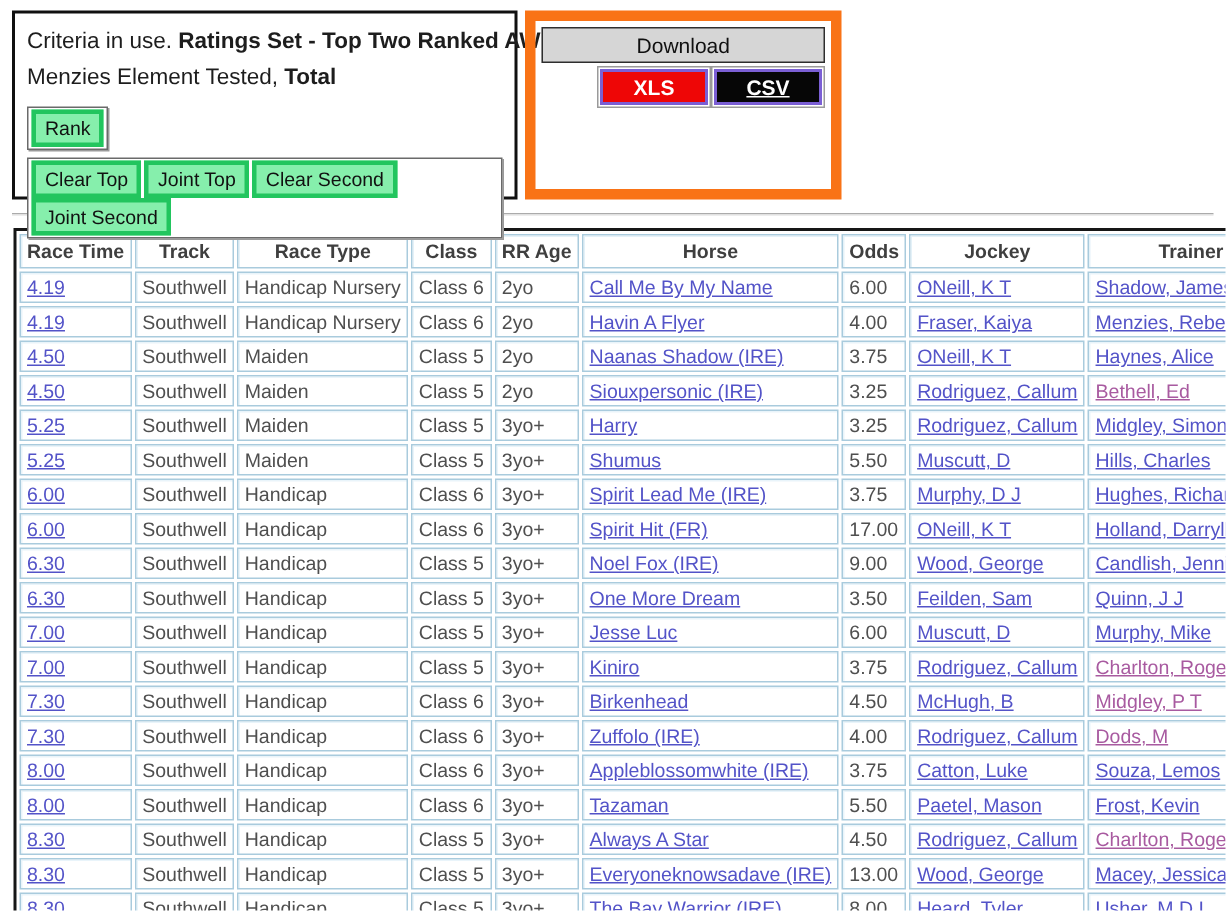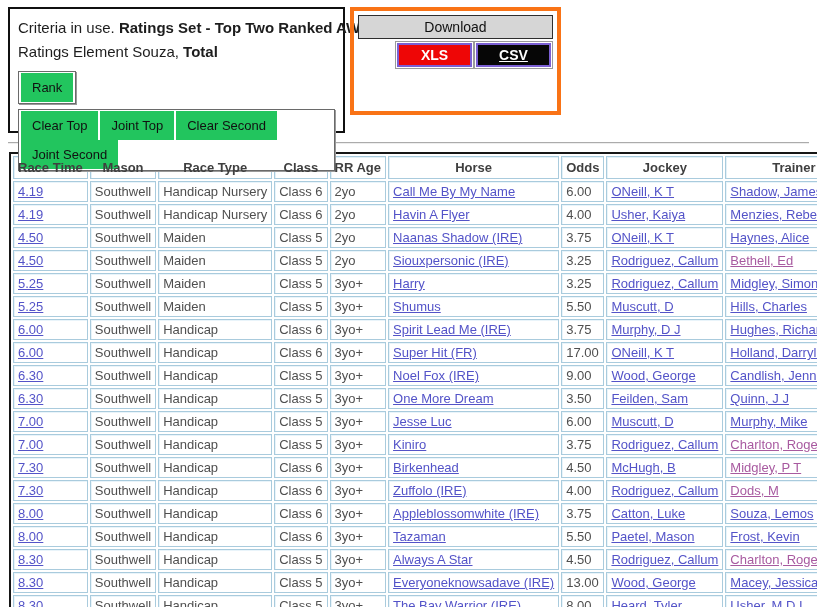--- a/index.html
+++ b/index.html
@@ -17,26 +17,26 @@
   }
   .criteria-line { margin:3px 0; font-size:15px; color:#1d1d1d; line-height:21px; white-space:nowrap; }
   .btn-wrap {
     display:inline-block; border:1px solid #6a6a6a; background:#fff;
     padding:1px; box-shadow:1px 1px 0 #9a9a9a;
   }
   .rank-row { margin-top:9px; }
   .group-row { margin-top:5px; }
   .beige-btn {
     font-family:inherit; font-size:13px; color:#111;
-    background:#22c55e; border:5px solid #22c55e;
+    background:#86efac; border:3px solid #22c55e;
     padding:2px 6px; margin:0 1px; cursor:pointer; line-height:15px;
   }
   .download-box {
-    width:211px; height:108px; box-sizing:border-box;
-    border:4px solid #f97316; padding:3px;
+    width:211px; height:126px; box-sizing:border-box;
+    border:7px solid #f97316; padding:3px;
   }
   .download-title {
     background:#d6d6d6; border:1px solid #2e2e2e; color:#101010;
     text-align:center; font-size:14px; padding:3px 0; margin:1px;
   }
   .dl-buttons { display:flex; gap:0; margin:2px 1px 0 1px;padding-left:37px; }
   .dl-wrap { flex:1; border:1px solid #9a9a9a; background:#fff; padding:1px; }
   .dl-btn {
     display:block; width:100%; box-sizing:border-box;
     font-family:inherit; font-weight:bold; font-size:14px; color:#fff;
@@ -69,21 +69,21 @@
   a.lnk { color:#5353c8; text-decoration:underline; }
   a.lnk.visited { color:#a85aa0;text-align:center; }
 </style>
 </head>
 <body>
 
 <div class="top-section">
 
   <div class="criteria-box">
     <div class="criteria-line"><span>Criteria in use. </span><b>Ratings Set - Top Two Ranked AW</b></div>
-    <div class="criteria-line"><span>Ratings Element Souza, </span><b>Total</b></div>
+    <div class="criteria-line"><span>Menzies Element Tested, </span><b>Total</b></div>
     <div class="rank-row">
       <span class="btn-wrap"><button class="beige-btn">Rank</button></span>
     </div>
     <div class="group-row">
       <span class="btn-wrap"><button class="beige-btn">Clear Top</button><button class="beige-btn">Joint Top</button><button class="beige-btn">Clear Second</button><button class="beige-btn">Joint Second</button></span>
     </div>
   </div>
 
   <div class="download-box">
     <div class="download-title">Download</div>
@@ -109,21 +109,21 @@
       <col style="width:44px">
       <col style="width:43px">
     <col style="width:147px">
       <col style="width:31px">
       <col style="width:102px">
       <col style="width:119px">
   </colgroup>
   <thead>
     <tr>
       <th>Race Time</th>
-      <th>Mason</th>
+      <th>Track</th>
       <th>Race Type</th>
       <th>Class</th>
       <th>RR Age</th>
       <th>Horse</th>
       <th>Odds</th>
       <th>Jockey</th>
       <th>Trainer</th>
 
     </tr>
   </thead>
@@ -140,21 +140,21 @@
         <td><a href="#" class="lnk">Shadow, James</a></td>
       </tr>
       <tr>
         <td><a href="#" class="lnk">4.19</a></td>
         <td>Southwell</td>
         <td>Handicap Nursery</td>
         <td>Class 6</td>
         <td>2yo</td>
         <td><a href="#" class="lnk">Havin A Flyer</a></td>
         <td>4.00</td>
-        <td><a href="#" class="lnk">Usher, Kaiya</a></td>
+        <td><a href="#" class="lnk">Fraser, Kaiya</a></td>
         <td><a href="#" class="lnk">Menzies, Rebecca</a></td>
       </tr>
       <tr>
         <td><a href="#" class="lnk">4.50</a></td>
         <td>Southwell</td>
         <td>Maiden</td>
         <td>Class 5</td>
         <td>2yo</td>
         <td><a href="#" class="lnk">Naanas Shadow (IRE)</a></td>
         <td>3.75</td>
@@ -204,21 +204,21 @@
         <td>3.75</td>
         <td><a href="#" class="lnk">Murphy, D J</a></td>
         <td><a href="#" class="lnk">Hughes, Richard</a></td>
       </tr>
       <tr>
         <td><a href="#" class="lnk">6.00</a></td>
         <td>Southwell</td>
         <td>Handicap</td>
         <td>Class 6</td>
         <td>3yo+</td>
-        <td><a href="#" class="lnk">Super Hit (FR)</a></td>
+        <td><a href="#" class="lnk">Spirit Hit (FR)</a></td>
         <td>17.00</td>
         <td><a href="#" class="lnk">ONeill, K T</a></td>
         <td><a href="#" class="lnk">Holland, Darryll</a></td>
       </tr>
       <tr>
         <td><a href="#" class="lnk">6.30</a></td>
         <td>Southwell</td>
         <td>Handicap</td>
         <td>Class 5</td>
         <td>3yo+</td>

